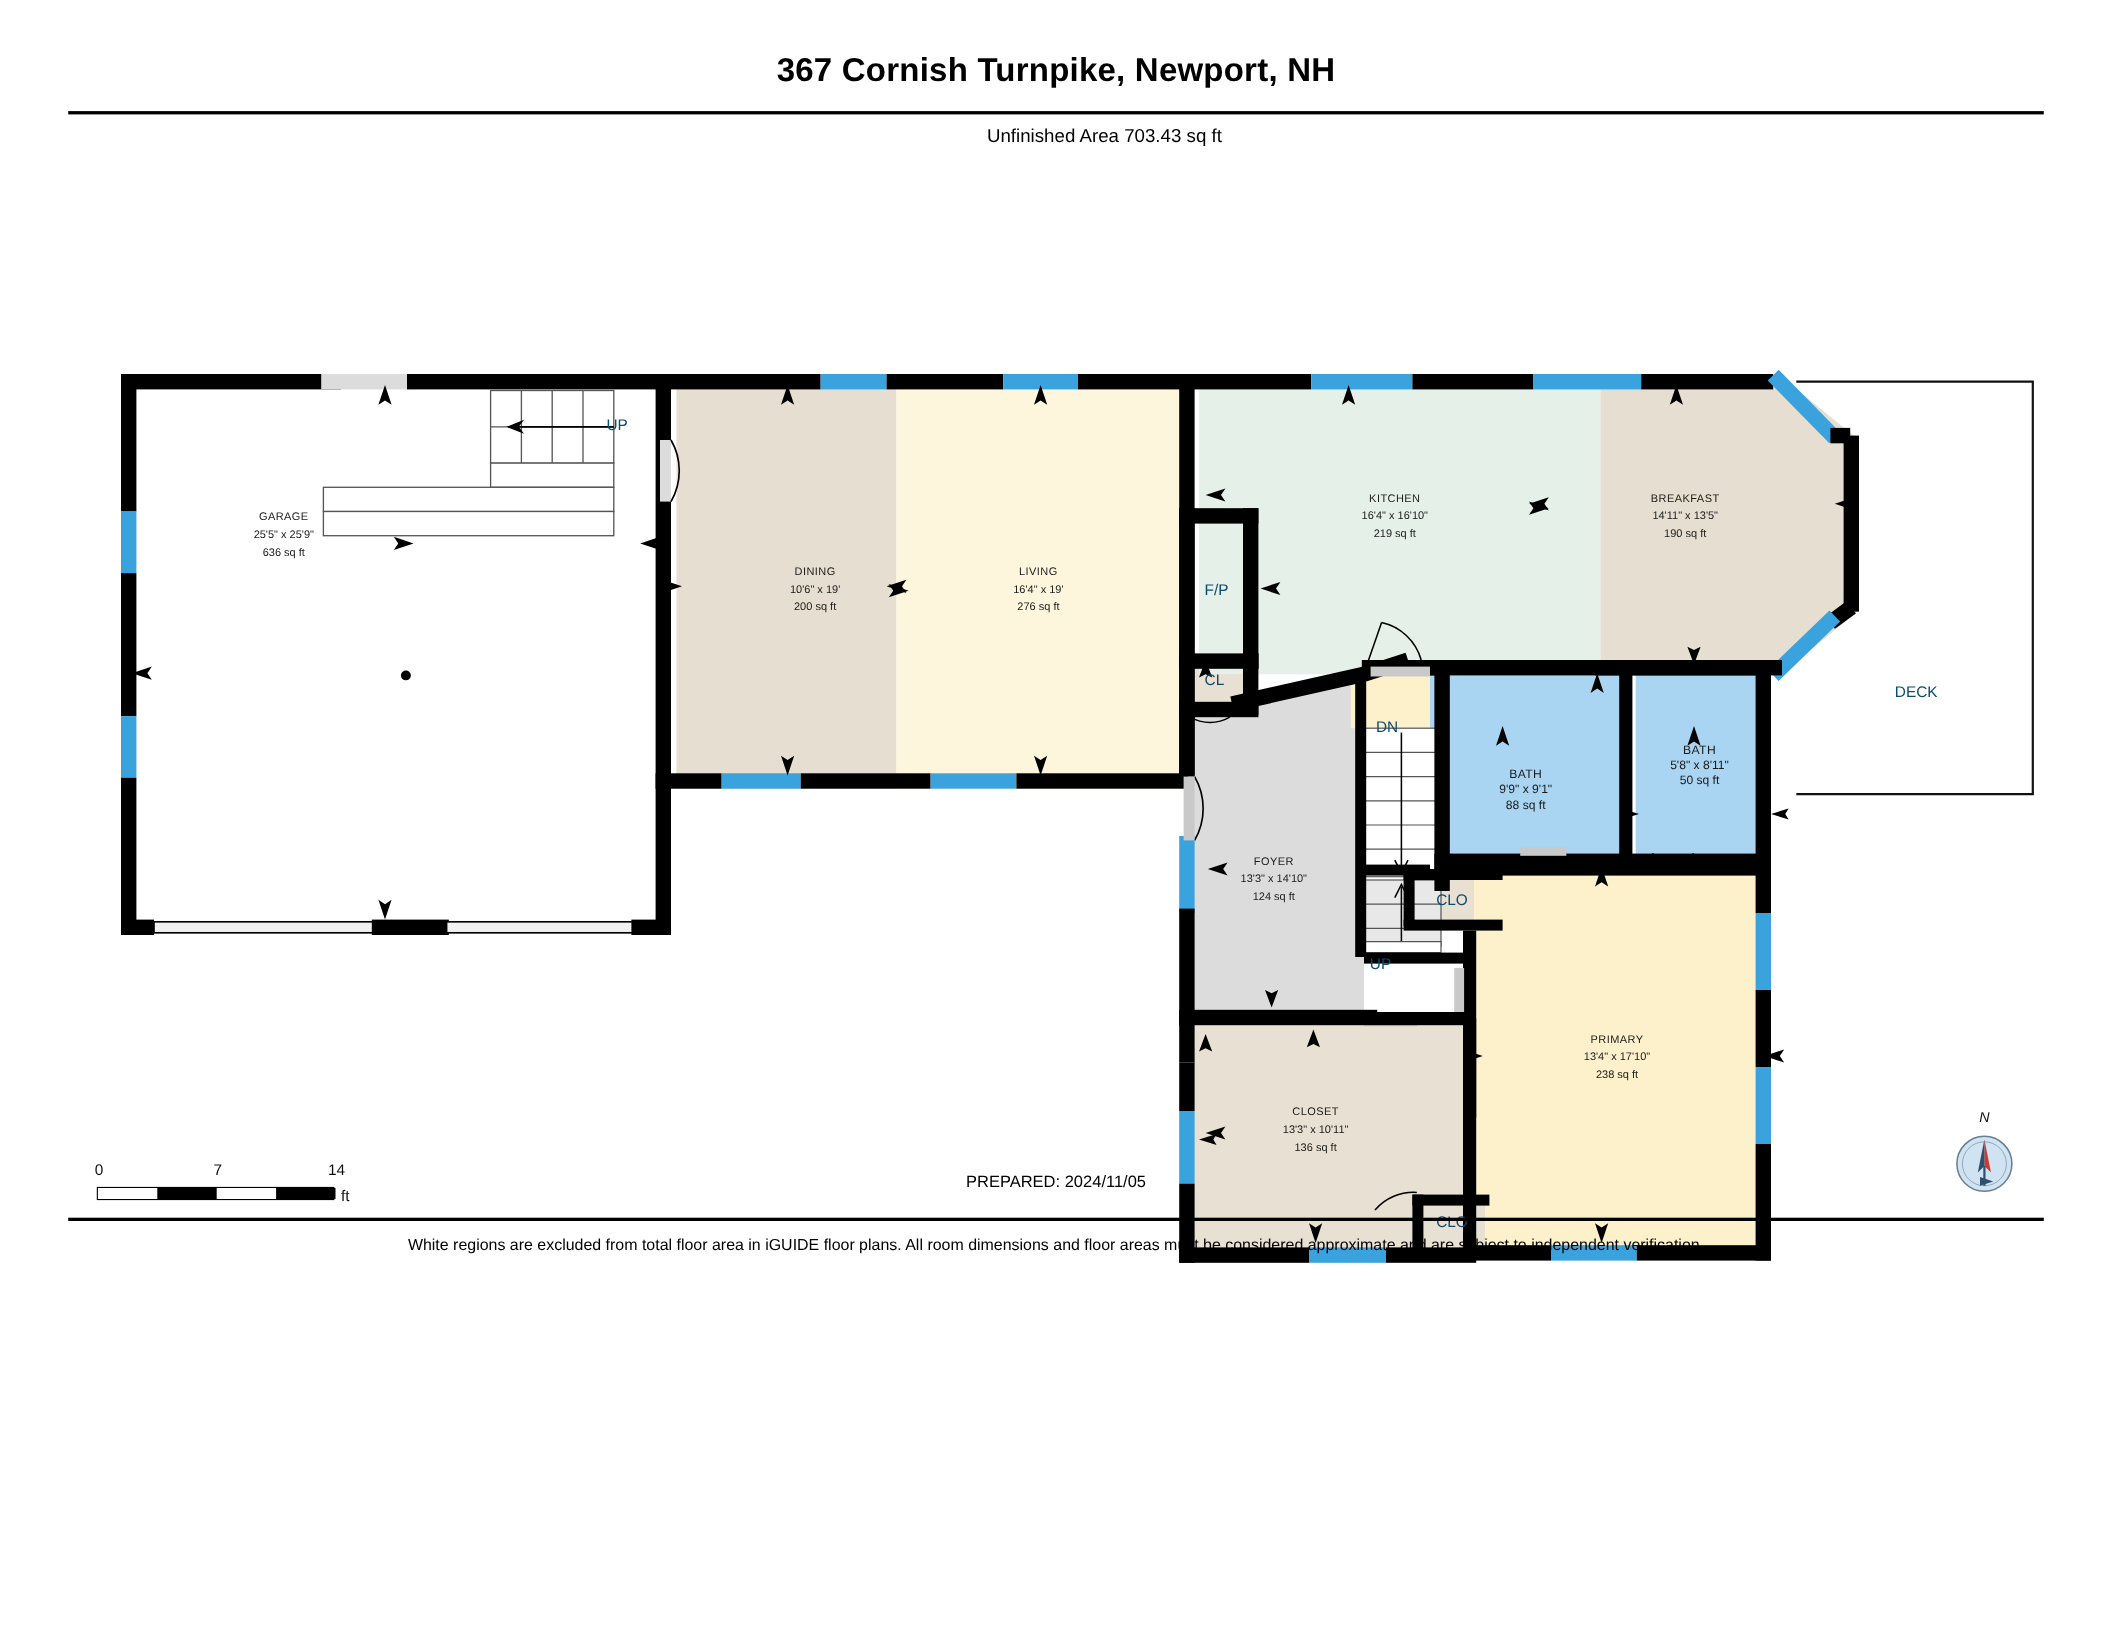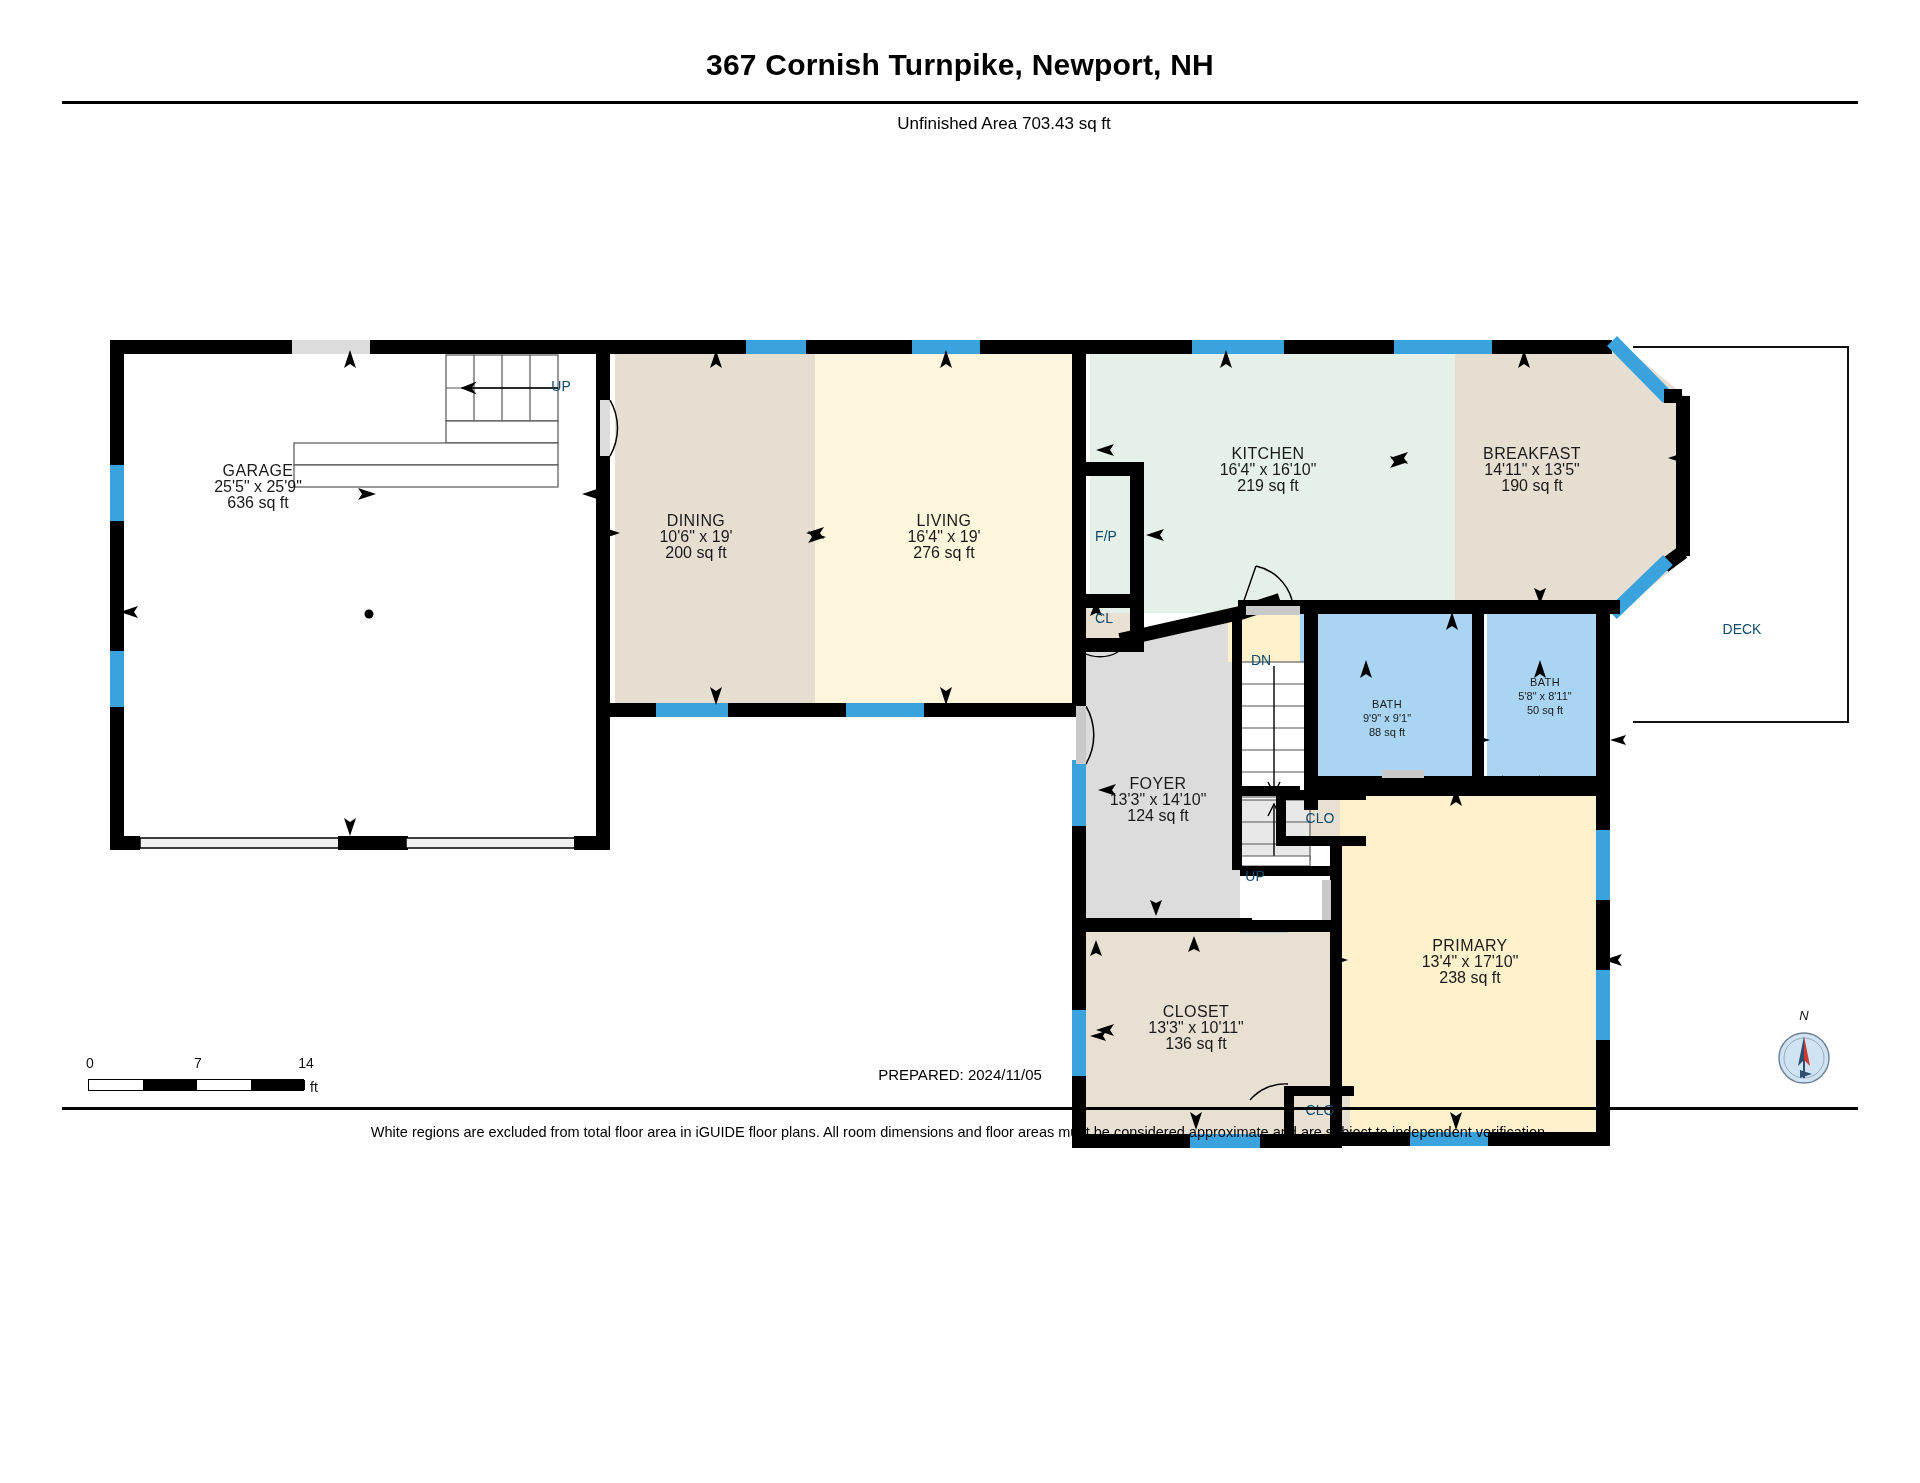--- a/index.html
+++ b/index.html
@@ -51,21 +51,21 @@
 
   
   .compass{position:absolute;left:1772px;top:1026px;width:64px;height:64px;}
   .compass .n{position:absolute;left:0;top:-18px;width:64px;text-align:center;font-size:13px;font-style:italic;}
 
   
   #plan{position:absolute;left:0;top:0;}
 
   .rm-label{
     position:absolute;text-align:center;transform:translate(-50%,-50%);
-    font-size:16px;line-height:16px;color:#1a1a1a;white-space:nowrap;pointer-events:none;
+    font-size:10px;line-height:16px;color:#1a1a1a;white-space:nowrap;pointer-events:none;
   }
   .rm-label .nm{font-weight:normal;letter-spacing:.4px;}
   .rm-label.small{font-size:11px;line-height:14px;}
   .tiny{position:absolute;transform:translate(-50%,-50%);font-size:14px;color:#0c4a6e;white-space:nowrap;}
 </style>
 </head>
 <body>
 
 <div class="page">
 
@@ -312,21 +312,21 @@
     </g>
     <circle cx="369" cy="614" r="4.5" fill="#000"></circle>
   </svg>
 
   <div class="rm-label" style="left:258px;top:487px;">
     <div class="nm">GARAGE</div>
     <div>25'5" x 25'9"</div>
     <div>636 sq ft</div>
   </div>
 
-  <div class="rm-label" style="left:696px;top:537px;">
+  <div class="rm-label" style="left:741px;top:537px;">
     <div class="nm">DINING</div>
     <div>10'6" x 19'</div>
     <div>200 sq ft</div>
   </div>
 
   <div class="rm-label" style="left:944px;top:537px;">
     <div class="nm">LIVING</div>
     <div>16'4" x 19'</div>
     <div>276 sq ft</div>
   </div>

